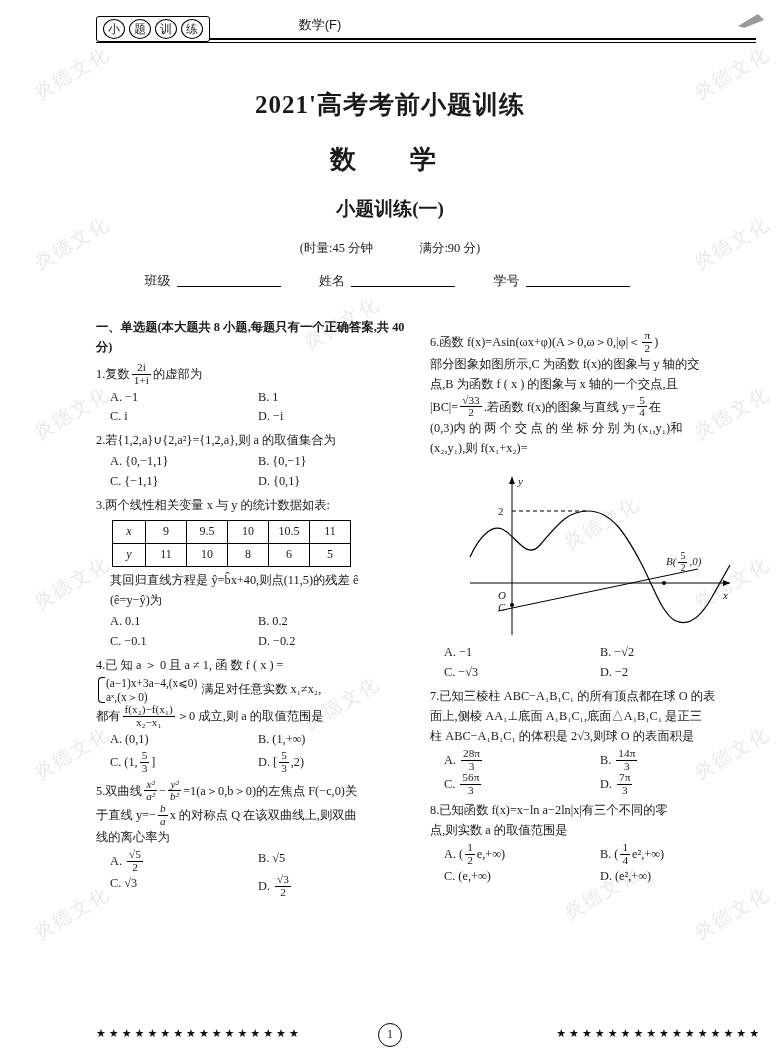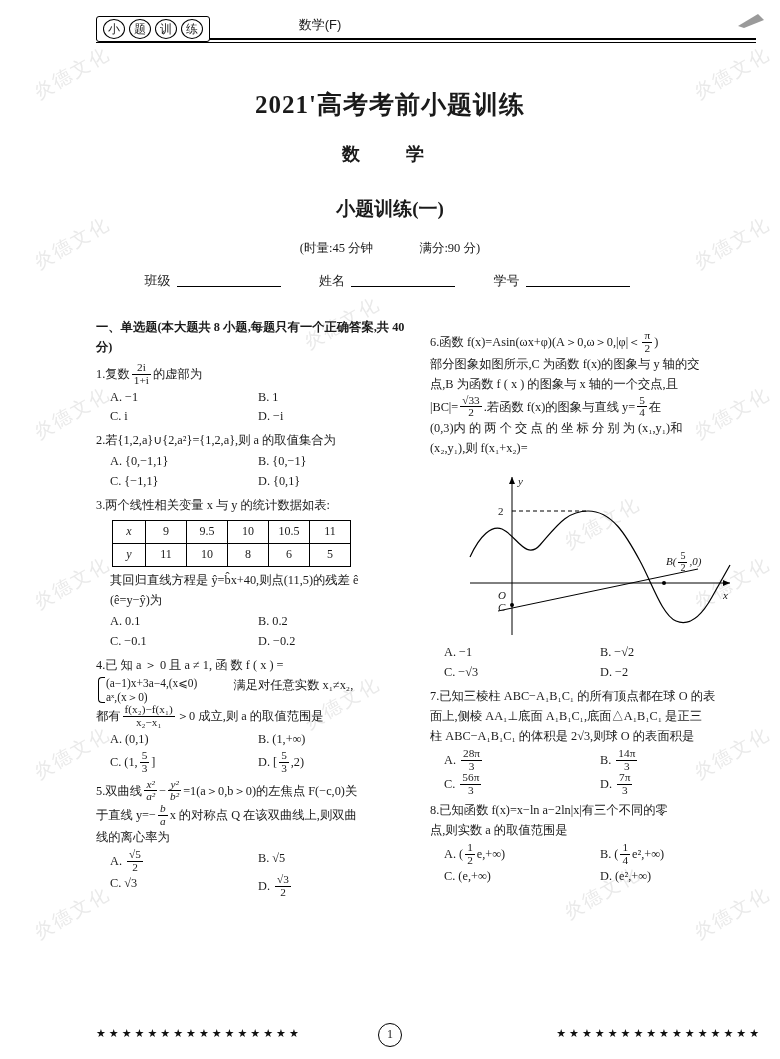--- a/index.html
+++ b/index.html
@@ -45,21 +45,21 @@
     display:inline-block;width:20px;height:18px;line-height:18px;text-align:center;
     border:1px solid #000;border-radius:50%;
     font-size:12px;font-family:"Liberation Sans",sans-serif;
   }
   .corner{position:absolute;top:4px;right:16px;width:26px;height:16px;}
 
   
   .t1{position:absolute;left:0;top:88px;width:780px;text-align:center;
       font-size:25px;font-weight:bold;letter-spacing:1px;}
   .t2{position:absolute;left:0;top:142px;width:780px;text-align:center;
-      font-size:18px;font-weight:bold;letter-spacing:14px;}
+      font-size:26px;font-weight:bold;letter-spacing:14px;}
   .t3{position:absolute;left:0;top:196px;width:780px;text-align:center;
       font-size:19px;font-weight:bold;}
   .t4{position:absolute;left:0;top:240px;width:780px;text-align:center;font-size:12.5px;}
   .t4 .sp{display:inline-block;width:40px;}
 
   .fillrow{position:absolute;left:0;top:272px;width:780px;text-align:center;font-size:13px;}
   .fillrow .lbl{display:inline-block;}
   .fillrow .ln{display:inline-block;width:104px;border-bottom:1px solid #000;height:14px;vertical-align:-2px;margin:0 6px;}
   .fillrow .gap{display:inline-block;width:26px;}
 
@@ -211,21 +211,21 @@
       <div class="opts indent">
         <div class="opt">A. 0.1</div>
         <div class="opt">B. 0.2</div>
         <div class="opt">C. −0.1</div>
         <div class="opt">D. −0.2</div>
       </div>
     </div>
 
     <div class="q">
       <div><span class="qn">4.</span><span>已 知 a ＞ 0 且 a ≠ 1, 函 数 f ( x ) =</span></div>
-      <div style="display:flex;align-items:flex-start;gap:32px;">
+      <div style="display:flex;align-items:center;">
         <span class="sys">
           <span style="display:block">(a−1)x+3a−4,(x⩽0)</span>
           <span style="display:block">aˣ,(x＞0)</span>
         </span>
         <span style="margin-left:4px">满足对任意实数 x₁≠x₂,</span>
       </div>
       <div>
         <span>都有</span><span class="frac"><span class="num">f(x₂)−f(x₁)</span><span class="den">x₂−x₁</span></span><span>＞0 成立,则 a 的取值范围是</span>
       </div>
       <div class="opts indent">

